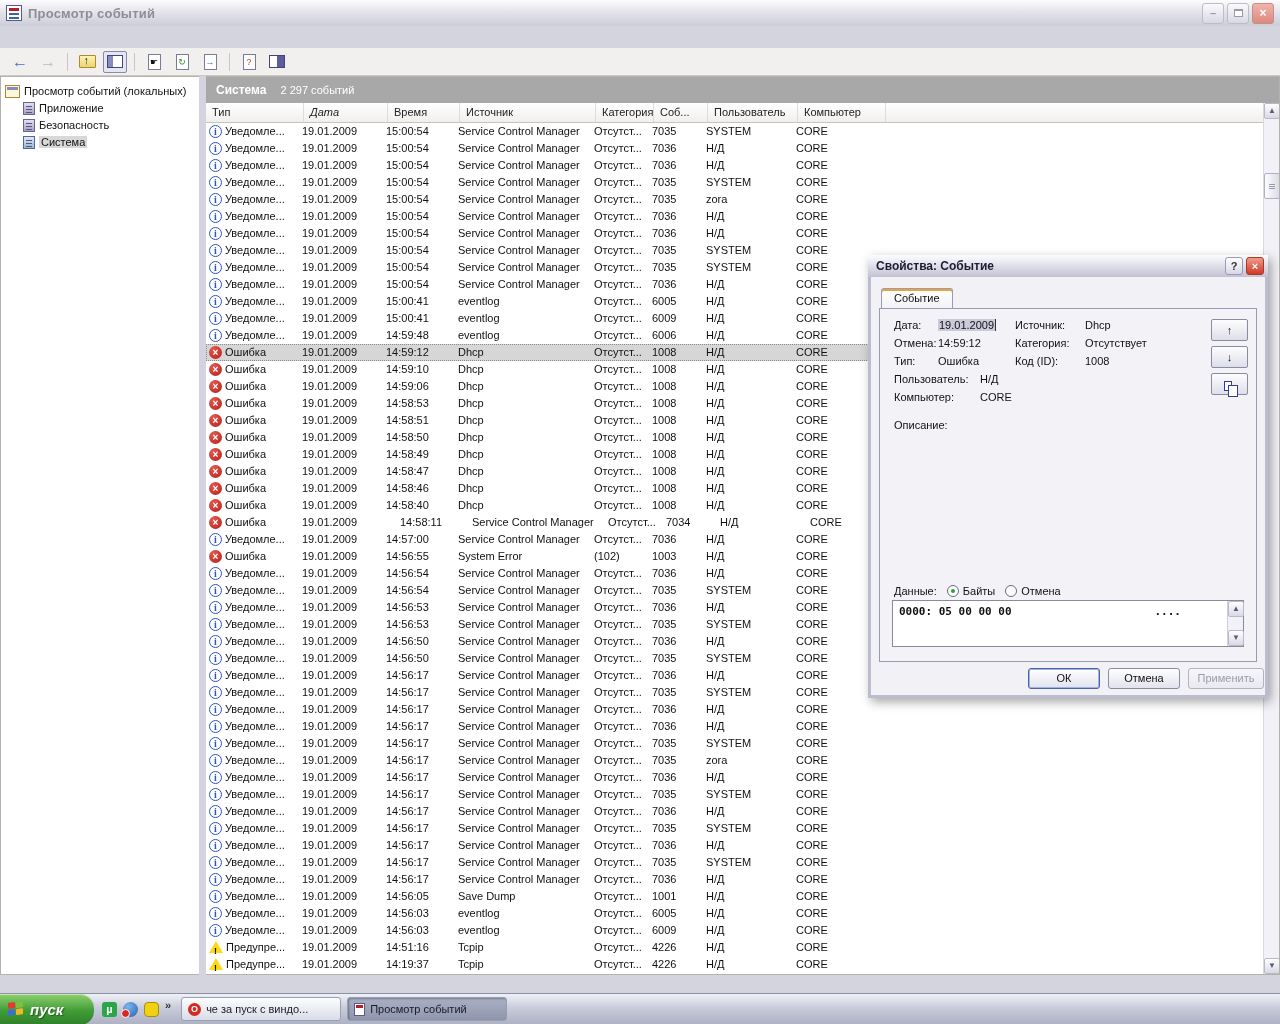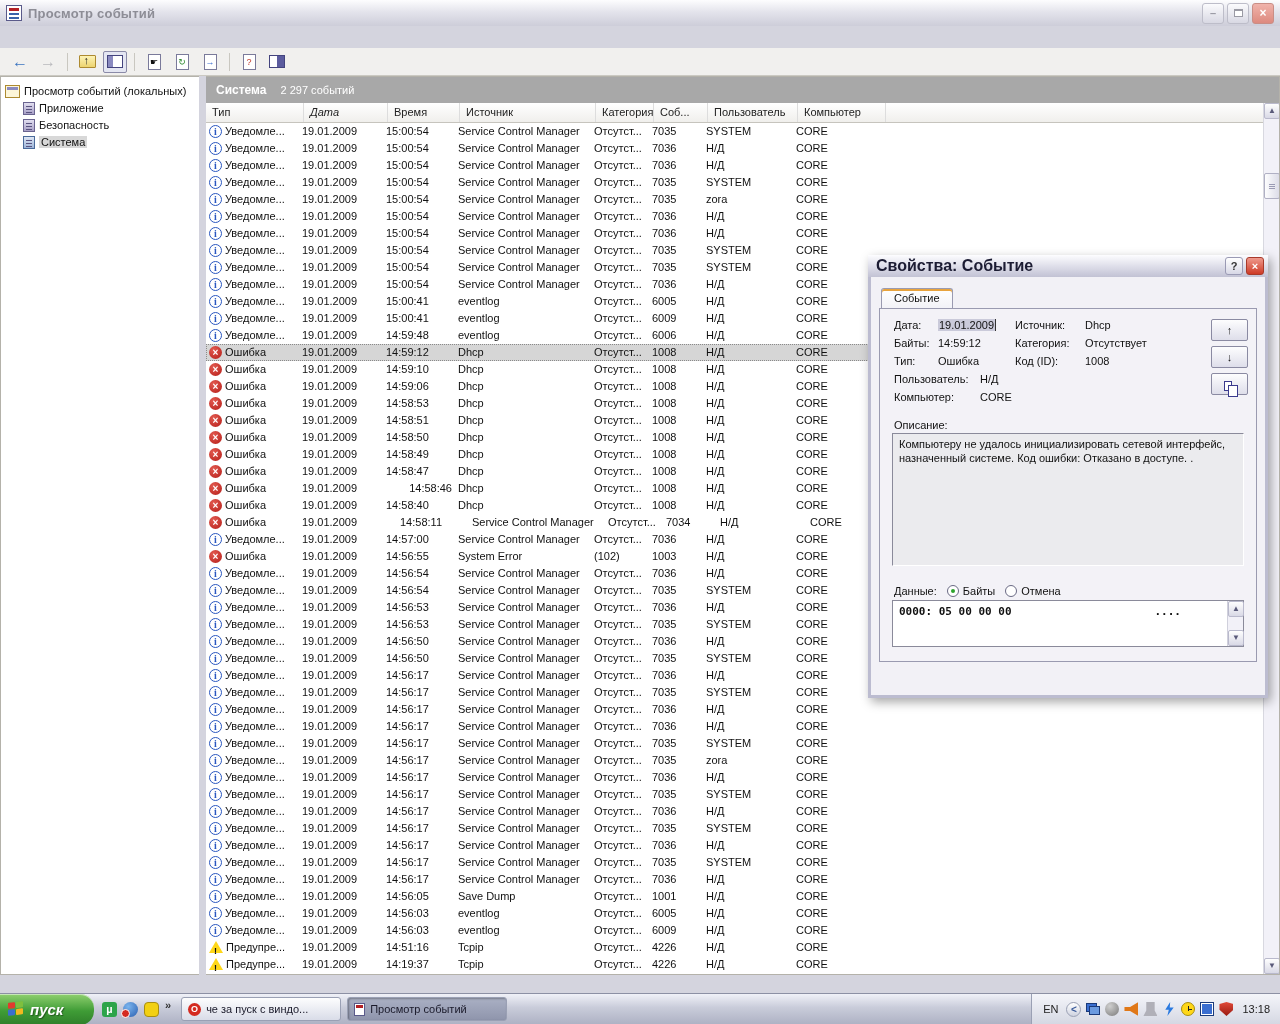--- a/index.html
+++ b/index.html
@@ -81,21 +81,21 @@
     background:linear-gradient(90deg,#fdfdfe,#dcdce8); }
   .sb-thumb::before { content:""; position:absolute; left:4px; right:4px; top:10px; height:1px; background:#9a9ab4; box-shadow:0 2px 0 #9a9ab4, 0 4px 0 #9a9ab4; }
 
   .bottom-frame { position:absolute; left:0; bottom:0; right:0; height:18px; background:#d4d4de; }
 
   
   .dialog { position:absolute; left:868px; top:255px; width:400px; height:443px; background:#f2f1f6;
     border:3px solid #bcbcd0; border-top:none; box-shadow:3px 4px 10px rgba(0,0,0,.35); }
   .dlg-title { height:22px; margin:0 -3px; background:linear-gradient(#fdfdff,#dcdce8 55%,#c2c2d4);
     display:flex; align-items:center; padding:0 4px 0 8px; }
-  .dlg-title b { color:#1c1c33; font-size:16px; }
+  .dlg-title b { color:#1c1c33; font-size:12px; }
   .dlg-cap { margin-left:auto; display:flex; gap:3px; }
   .dlg-btn { width:18px; height:18px; border-radius:3px; border:1px solid #9a9ab4; background:linear-gradient(#fff,#d8d8e6);
     color:#333; font-weight:bold; font-size:11px; text-align:center; line-height:16px; }
   .dlg-btn.x { background:linear-gradient(#ef9a8d,#ce3a26); border-color:#a83a2a; color:#fff; }
   .dlg-tab { position:absolute; left:10px; top:33px; height:21px; padding:3px 12px 0; background:linear-gradient(#fff,#f2f2f7);
     border:1px solid #9a9ab0; border-bottom:none; border-radius:3px 3px 0 0; box-shadow:inset 0 2px 0 #e8a33d; color:#111; }
   .dlg-page { position:absolute; left:8px; right:8px; top:53px; height:354px; border:1px solid #9a9ab0; background:#f3f2f7; }
   .fld { position:absolute; white-space:nowrap; }
   .fld .lab { color:#111; }
   .val-selected { background:#cacada; border-right:1px solid #333; padding:0 1px; }
@@ -528,21 +528,21 @@
                   <span class="cell" style="width: 54px;">1008</span>
                   <span class="cell" style="width: 90px;">Н/Д</span>
                   <span class="cell" style="width: 88px;">CORE</span>
                 </div>
                 <div class="row">
                   <span class="cell type" style="width: 90px;">
                     <span class="icon-error">×</span>
                     <span>Ошибка</span>
                   </span>
                   <span class="cell" style="width: 84px;">19.01.2009</span>
-                  <span class="cell" style="width: 72px; text-align: right;">14:58:46</span>
+                  <span class="cell" style="width: 72px;">14:58:46</span>
                   <span class="cell" style="width: 136px;">Dhcp</span>
                   <span class="cell" style="width: 58px;">Отсутст...</span>
                   <span class="cell" style="width: 54px;">1008</span>
                   <span class="cell" style="width: 90px;">Н/Д</span>
                   <span class="cell" style="width: 88px;">CORE</span>
                 </div>
                 <div class="row">
                   <span class="cell type" style="width: 90px;">
                     <span class="icon-error">×</span>
                     <span>Ошибка</span>
@@ -933,61 +933,65 @@
       </span>
     </div>
     <div class="dlg-tab">Событие</div>
     <div class="dlg-page">
 
       <span class="fld" style="left:14px; top:10px;"><span class="lab">Дата:</span></span>
       <span class="fld" style="left:58px; top:10px;"><span class="val-selected">19.01.2009</span></span>
       <span class="fld" style="left:135px; top:10px;"><span class="lab">Источник:</span></span>
       <span class="fld" style="left:205px; top:10px;">Dhcp</span>
 
-      <span class="fld" style="left:14px; top:28px;"><span class="lab">Байты:</span></span>
+      <span class="fld" style="left:14px; top:28px;"><span class="lab">Отмена:</span></span>
       <span class="fld" style="left:58px; top:28px;">14:59:12</span>
       <span class="fld" style="left:135px; top:28px;"><span class="lab">Категория:</span></span>
       <span class="fld" style="left:205px; top:28px;">Отсутствует</span>
 
       <span class="fld" style="left:14px; top:46px;"><span class="lab">Тип:</span></span>
       <span class="fld" style="left:58px; top:46px;">Ошибка</span>
       <span class="fld" style="left:135px; top:46px;"><span class="lab">Код (ID):</span></span>
       <span class="fld" style="left:205px; top:46px;">1008</span>
 
       <span class="fld" style="left:14px; top:64px;"><span class="lab">Пользователь:</span></span>
       <span class="fld" style="left:100px; top:64px;">Н/Д</span>
 
       <span class="fld" style="left:14px; top:82px;"><span class="lab">Компьютер:</span></span>
       <span class="fld" style="left:100px; top:82px;">CORE</span>
 
       <span class="nav-btn" style="top:10px;">↑</span>
       <span class="nav-btn" style="top:37px;">↓</span>
       <span class="nav-btn" style="top:64px;"><span class="copy-ico"></span></span>
 
       <span class="desc-label">Описание:</span>
-      <div class="desc-box">Компьютеру не удалось инициализировать сетевой  интерфейс, назначенный системе. Код ошибки: Отказано в доступе. .</div>
 
       <div class="data-row">
         <span>Данные:</span>
         <span><span class="radio on"></span><span>Байты</span></span>
         <span><span class="radio"></span><span>Отмена</span></span>
       </div>
 
       <div class="hex-box">
         <div class="hex-text">
           <span>0000: 05 00 00 00</span>
           <span style="margin-right:40px;">....</span>
         </div>
         <div class="hex-scroll">
           <span class="sb-btn sb-up">▲</span>
           <span class="sb-btn sb-down">▼</span>
         </div>
       </div>
     </div>
 
+    <div class="dlg-actions">
+      <span class="btn ok">ОК</span>
+      <span class="btn cancel">Отмена</span>
+      <span class="btn apply">Применить</span>
+    </div>
   </div>
 
   <div class="taskbar">
     <div class="start-btn">
       <span class="xp-flag">
           <i></i>
           <i></i>
           <i></i>
           <i></i>
         </span>
@@ -1000,27 +1004,14 @@
       <span class="chev">»</span>
     </div>
     <div class="task-btn inactive">
       <span class="opera-ico">O</span>
       <span>че за пуск с виндо...</span>
     </div>
     <div class="task-btn active">
       <span class="ev-ico"></span>
       <span>Просмотр событий</span>
     </div>
-    <div class="tray">
-      <span class="lang">EN</span>
-      <span class="tray-chev">&lt;</span>
-      <span class="tico t-net"></span>
-      <span class="tico t-orb"></span>
-      <span class="tico t-vol"></span>
-      <span class="tico t-dev"></span>
-      <span class="tico t-bolt"></span>
-      <span class="tico t-clock"></span>
-      <span class="tico t-grid"></span>
-      <span class="tico t-shield"></span>
-      <span class="clock-txt">13:18</span>
-    </div>
   </div>
 </div>
 
 </body></html>

